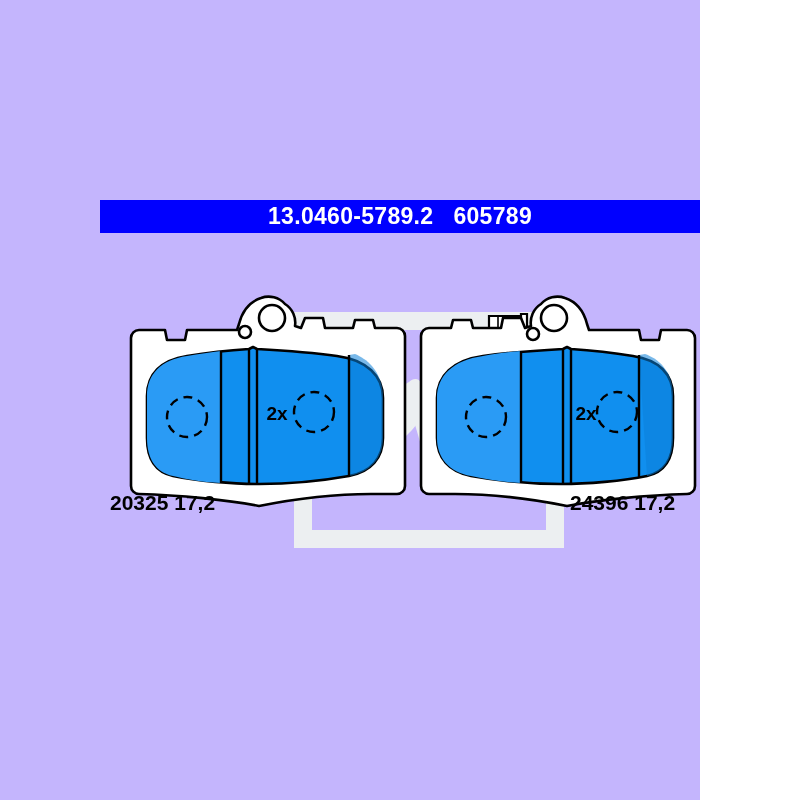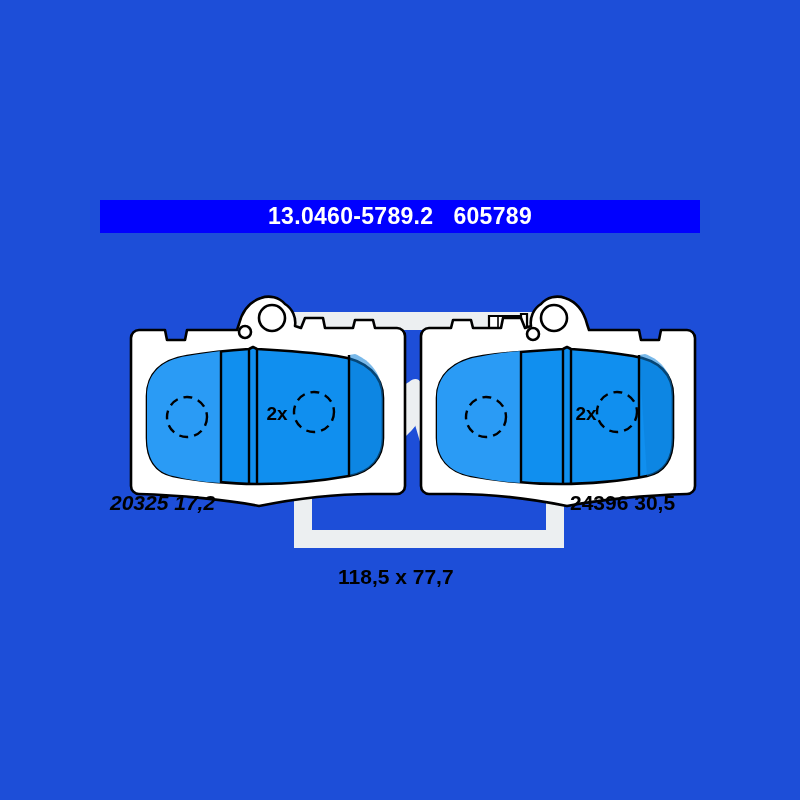--- a/index.html
+++ b/index.html
@@ -11,23 +11,23 @@
     width: 800px;
     height: 800px;
     position: relative;
     font-family: "Liberation Sans", sans-serif;
     overflow: hidden;
   }
 
   #page {
     position: absolute;
     left: 0; top: 0;
-    width: 800px;
+    width: 700px;
     height: 800px;
-    background: #1d4ed8;
+    background: #c4b5fd;
   }
 
   
   #header-bar {
     position: absolute;
     left: 100px;
     top: 200px;
     width: 600px;
     height: 33px;
     background: #0000ff;
@@ -54,21 +54,21 @@
   }
   #drawing svg { display: block; }
 
   .lbl {
     position: absolute;
     font-family: "Liberation Sans", sans-serif;
     font-weight: bold;
     color: #000000;
     white-space: pre;
   }
-  #label-left  { left: 110px; top: 491px; font-size: 21px; font-style: italic; }
+  #label-left  { left: 110px; top: 491px; font-size: 21px; }
   #label-right { left: 570px; top: 491px; font-size: 21px; }
   #label-dim   { left: 338px; top: 565px; font-size: 21px; }
 </style>
 </head>
 <body>
 
 <div id="page">
 
   <div id="header-bar">
     <span class="htxt">13.0460-5789.2   605789</span>
@@ -239,17 +239,16 @@
         <circle cx="508" cy="122" r="20" fill="none" stroke="#000000" stroke-width="2.4" stroke-dasharray="9 6"></circle>
 
         <text x="477" y="130" font-family="'Liberation Sans', sans-serif" font-size="19" font-weight="bold" fill="#000000" text-anchor="middle">2x</text>
       </g>
 
     </svg>
   </div>
 
   <div class="lbl" id="label-left">20325 17,2</div>
 
-  <div class="lbl" id="label-right">24396 30,5</div>
-
-  <div class="lbl" id="label-dim">118,5 x 77,7</div>
+  <div class="lbl" id="label-right">24396 17,2</div>
+
 
 </div>
 
 </body></html>

